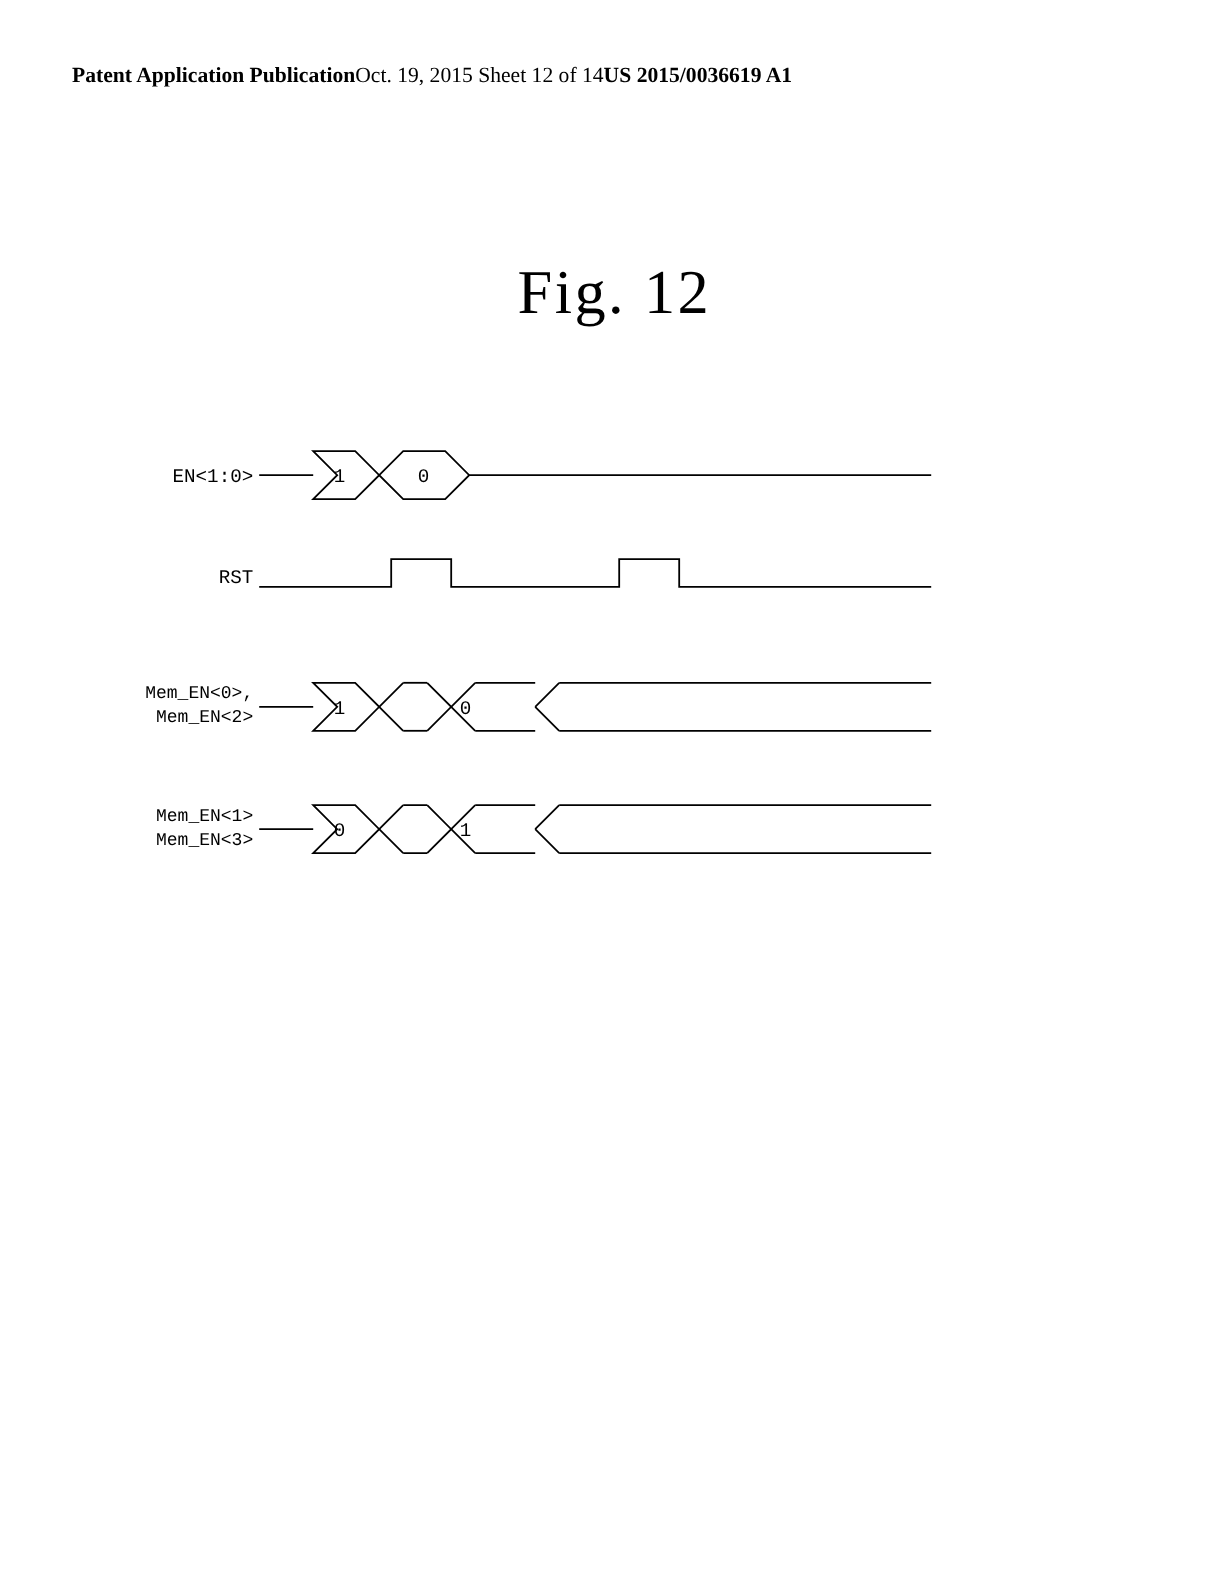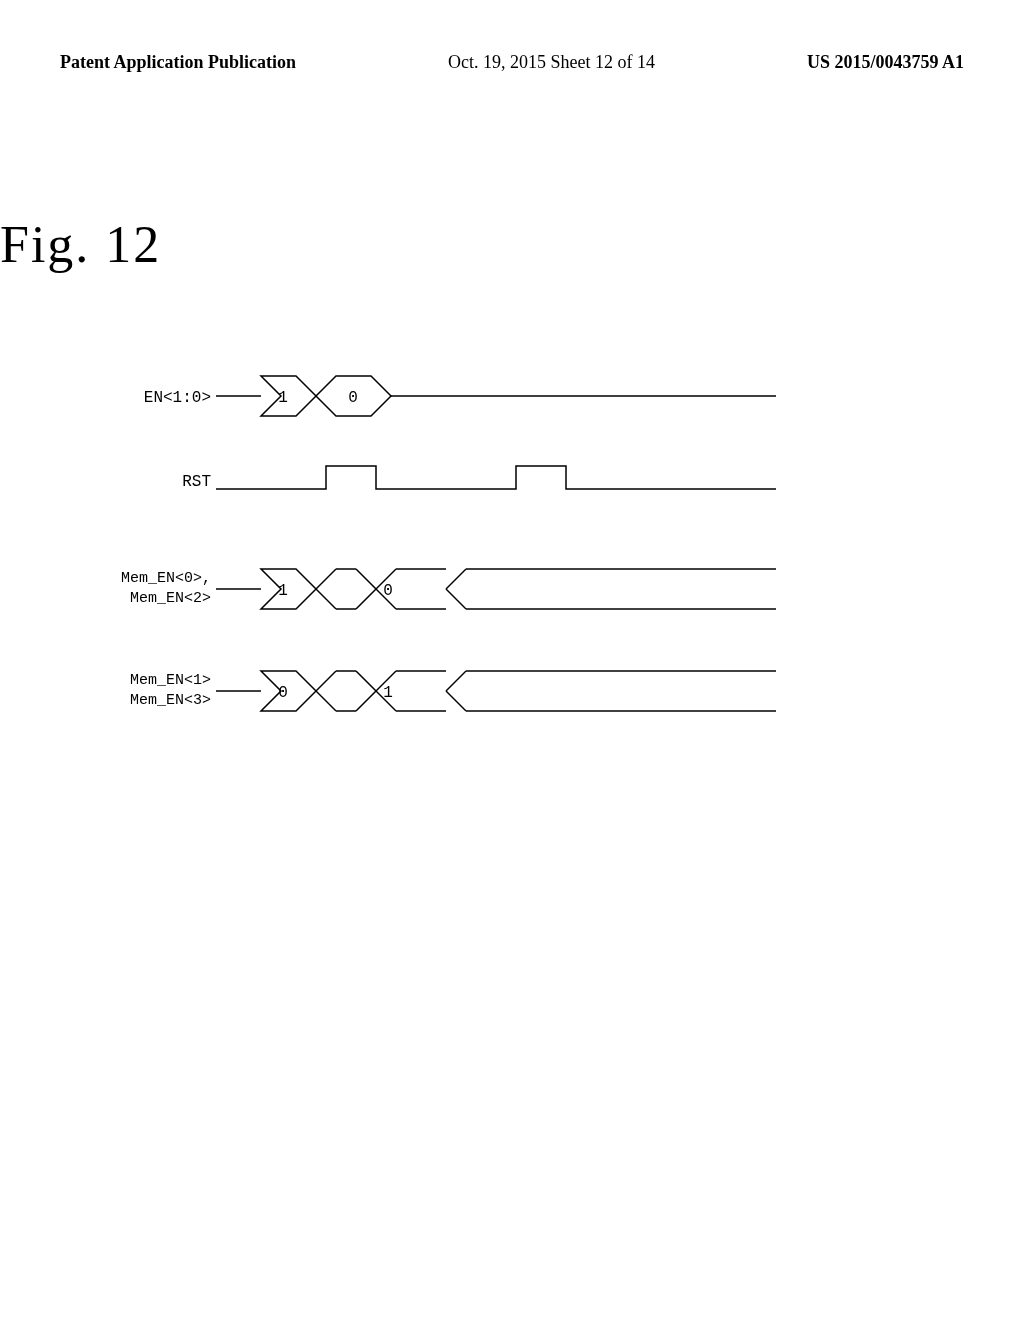--- a/index.html
+++ b/index.html
@@ -7,21 +7,20 @@
       width: 1024px;
       height: 1320px;
       background: #fff;
       font-family: 'Times New Roman', Times, serif;
       position: relative;
       overflow: hidden;
     }
 
     .header {
       display: flex;
-      justify-content: space-between;
       align-items: flex-start;
       padding: 50px 60px 0 60px;
     }
 
     .header-left {
       font-size: 18px;
       font-weight: bold;
       line-height: 1.4;
     }
 
@@ -31,21 +30,21 @@
       text-align: center;
     }
 
     .header-right {
       font-size: 18px;
       font-weight: bold;
       line-height: 1.4;
     }
 
     .fig-title {
-      text-align: left;
+      text-align: center;
       font-size: 52px;
       font-weight: normal;
       margin-top: 140px;
       letter-spacing: 2px;
     }
 
     .diagram-area {
       position: relative;
       margin-top: 60px;
       padding-left: 28px;
@@ -58,21 +57,21 @@
       margin: 0 auto;
     }
 
   </style>
 </head>
 <body>
 
 <div class="header">
   <div class="header-left">Patent Application Publication</div>
   <div class="header-center">Oct. 19, 2015  Sheet 12 of 14</div>
-  <div class="header-right">US 2015/0043759 A1</div>
+  <div class="header-right">US 2015/0036619 A1</div>
 </div>
 
 <div class="fig-title">Fig. 12</div>
 
 <div class="diagram-area">
   <svg class="timing-svg" width="860" height="440" viewBox="0 0 860 440">
 
     <text x="145" y="68" font-family="Courier New, monospace" font-size="16" text-anchor="end">EN&lt;1:0&gt;</text>
 
     <line x1="150" y1="62" x2="195" y2="62" stroke="black" stroke-width="1.5"></line>

